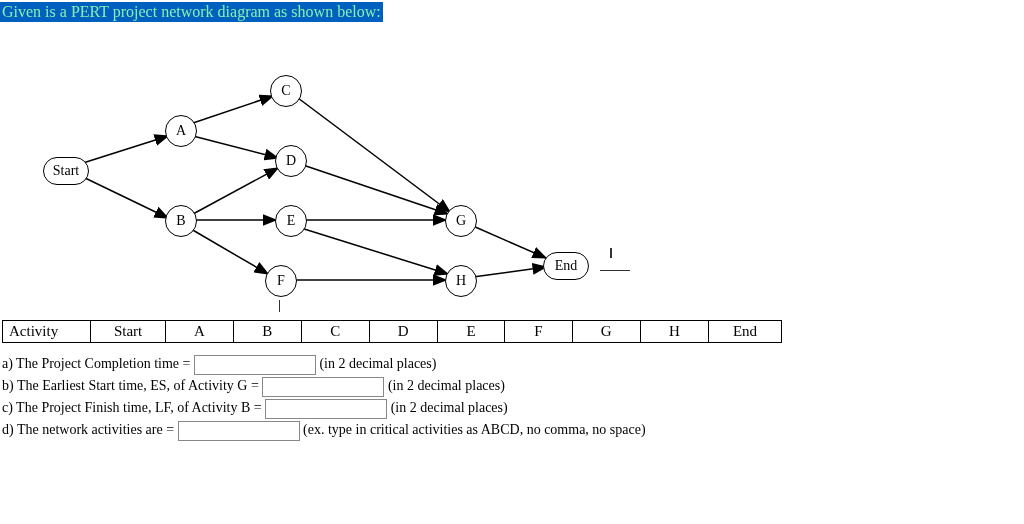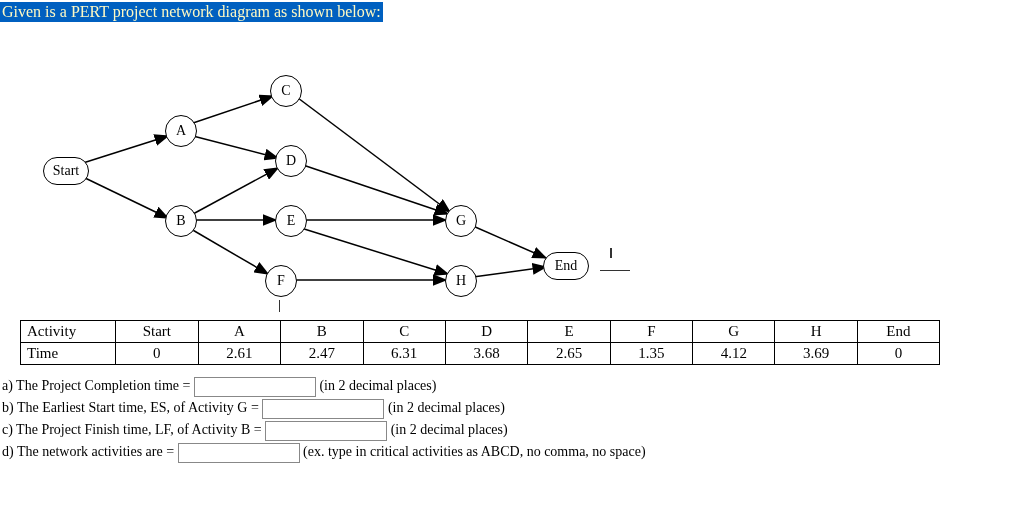--- a/index.html
+++ b/index.html
@@ -6,21 +6,21 @@
     font-family: "Times New Roman", Times, serif;
     font-size: 16px;
     margin: 0;
     padding: 0;
     background: #fff;
     color: #000;
     width: 1024px;
   }
   .highlight {
     background: #0060c0;
-    color: #fef9c3;
+    color: #86efac;
     padding: 1px 2px;
     display: inline-block;
     margin: 2px 0 8px 0;
   }
   .diagram-area {
     width: 700px;
     height: 280px;
     position: relative;
     margin-left: 10px;
   }
@@ -33,22 +33,22 @@
     display: flex;
     align-items: center;
     justify-content: center;
     background: #fff;
     font-size: 14px;
   }
   .node-big { width: 44px; height: 26px; border-radius: 14px; }
   svg.arrows { position: absolute; top:0; left:0; width:700px; height:280px; }
   table.grid {
     border-collapse: collapse;
-    margin: 10px 0 12px 20px;
-    width: 920px;
+    margin: 10px 0 12px 2px;
+    width: 780px;
   }
   table.grid td, table.grid th {
     border: 1px solid #000;
     padding: 2px 6px;
     text-align: center;
     font-weight: normal;
     font-size: 15px;
     width: 80px;
   }
   table.grid td.head { text-align: left; width: 90px; }
@@ -121,33 +121,20 @@
     <td>A</td>
     <td>B</td>
     <td>C</td>
     <td>D</td>
     <td>E</td>
     <td>F</td>
     <td>G</td>
     <td>H</td>
     <td>End</td>
   </tr>
-  <tr>
-    <td class="head">Time</td>
-    <td>0</td>
-    <td>2.61</td>
-    <td>2.47</td>
-    <td>6.31</td>
-    <td>3.68</td>
-    <td>2.65</td>
-    <td>1.35</td>
-    <td>4.12</td>
-    <td>3.69</td>
-    <td>0</td>
-  </tr>
 </tbody>
   </table>
 
 <div class="qline">
   <span>a) The Project Completion time = </span>
   <span class="ansbox"></span>
   <span> (in 2 decimal places)</span>
 </div>
 <div class="qline">
   <span>b) The Earliest Start time, ES, of Activity G = </span>

